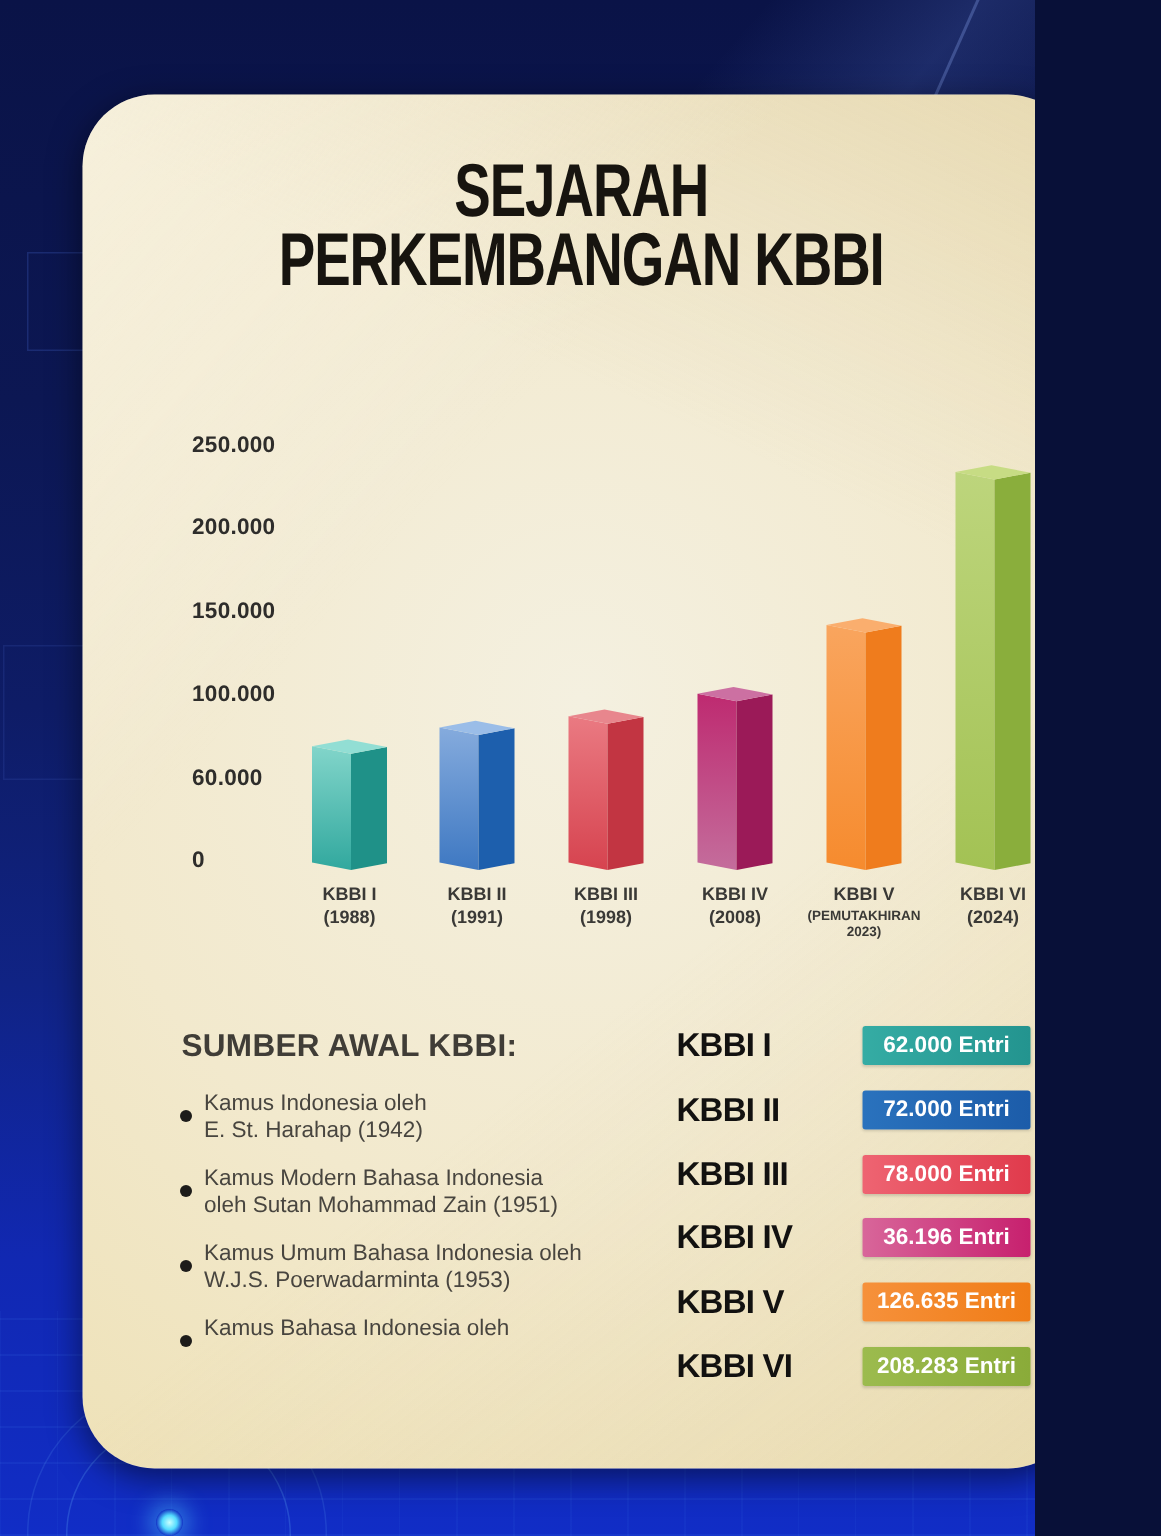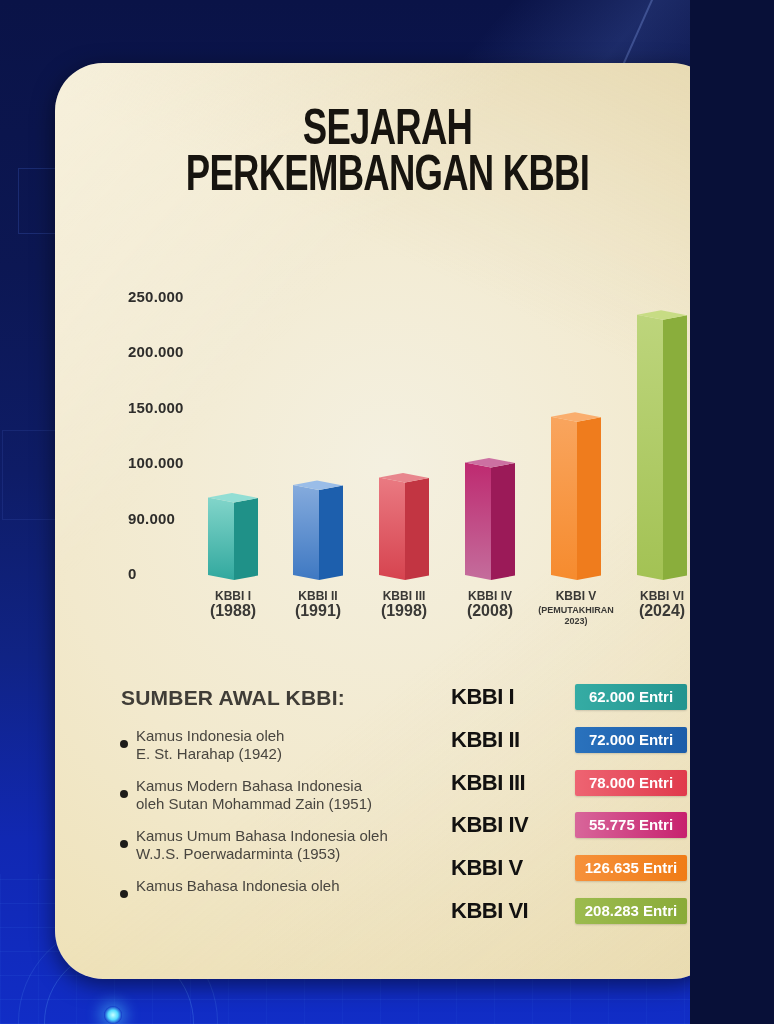--- a/index.html
+++ b/index.html
@@ -39,21 +39,21 @@
   
   .title{position:absolute;left:55px;top:104px;width:665px;text-align:center;color:#17140f;
     font-weight:bold;font-size:50px;line-height:46px;letter-spacing:-1px;
     transform:scaleX(.73);transform-origin:50% 0;}
   
   .tick{position:absolute;left:128px;width:80px;text-align:left;font-size:15px;line-height:18px;
     color:#2e2d2b;font-weight:bold;letter-spacing:.2px;}
   #bars-svg{position:absolute;left:0;top:0;width:774px;height:1024px;pointer-events:none;}
   .cat{position:absolute;top:589px;width:100px;text-align:center;color:#3a3936;}
   .cat-l1{font-size:12px;font-weight:bold;line-height:15px;}
-  .cat-l2{font-size:16px;font-weight:bold;line-height:14px;}
+  .cat-l2{font-size:12px;font-weight:bold;line-height:14px;}
   .cat-l2.small{font-size:9px;line-height:10.5px;padding-top:1px;}
   
   .src-heading{position:absolute;left:121px;top:686px;font-size:21px;font-weight:bold;
     color:#403d37;letter-spacing:.2px;}
   .src-item{position:absolute;left:136px;font-size:15px;line-height:17.5px;color:#48453f;white-space:nowrap;}
   .src-dot{position:absolute;left:120px;width:8px;height:8px;border-radius:50%;background:#1d1c1a;}
   
   .ed-label{position:absolute;left:451px;width:120px;height:26px;line-height:26px;
     font-size:22px;font-weight:bold;color:#121110;letter-spacing:-.5px;white-space:nowrap;}
   .ed-badge{position:absolute;left:575px;width:112px;height:26px;line-height:26px;border-radius:2px;
@@ -80,21 +80,21 @@
   <div class="title">
     <div>SEJARAH</div>
     <div>PERKEMBANGAN KBBI</div>
   </div>
 
   <div id="y-axis">
       <div class="tick" style="top: 288px;">250.000</div>
       <div class="tick" style="top: 343.4px;">200.000</div>
       <div class="tick" style="top: 398.8px;">150.000</div>
       <div class="tick" style="top: 454.2px;">100.000</div>
-      <div class="tick" style="top: 509.6px;">90.000</div>
+      <div class="tick" style="top: 509.6px;">60.000</div>
       <div class="tick" style="top: 565px;">0</div>
     </div>
   <svg id="bars-svg" viewBox="0 0 774 1024">
       <defs>
         <linearGradient id="bgrad0" x1="0" y1="0" x2="0" y2="1">
           <stop offset="0" stop-color="#82d5ca"></stop>
           <stop offset="1" stop-color="#31a89e"></stop>
         </linearGradient>
         <linearGradient id="bgrad1" x1="0" y1="0" x2="0" y2="1">
           <stop offset="0" stop-color="#85abdd"></stop>
@@ -201,19 +201,19 @@
   </div>
 
   <div id="editions">
       <div class="ed-label" style="top: 684px;">KBBI I</div>
       <div class="ed-badge" style="top: 684px; background: linear-gradient(90deg, rgb(53, 172, 164), rgb(35, 148, 143));">62.000 Entri</div>
       <div class="ed-label" style="top: 726.8px;">KBBI II</div>
       <div class="ed-badge" style="top: 726.8px; background: linear-gradient(90deg, rgb(42, 114, 189), rgb(28, 92, 169));">72.000 Entri</div>
       <div class="ed-label" style="top: 769.6px;">KBBI III</div>
       <div class="ed-badge" style="top: 769.6px; background: linear-gradient(90deg, rgb(238, 100, 114), rgb(224, 58, 76));">78.000 Entri</div>
       <div class="ed-label" style="top: 812.4px;">KBBI IV</div>
-      <div class="ed-badge" style="top: 812.4px; background: linear-gradient(90deg, rgb(216, 102, 154), rgb(199, 32, 110));">55.775 Entri</div>
+      <div class="ed-badge" style="top: 812.4px; background: linear-gradient(90deg, rgb(216, 102, 154), rgb(199, 32, 110));">36.196 Entri</div>
       <div class="ed-label" style="top: 855.2px;">KBBI V</div>
       <div class="ed-badge" style="top: 855.2px; background: linear-gradient(90deg, rgb(246, 145, 59), rgb(240, 124, 22));">126.635 Entri</div>
       <div class="ed-label" style="top: 898px;">KBBI VI</div>
       <div class="ed-badge" style="top: 898px; background: linear-gradient(90deg, rgb(156, 187, 78), rgb(138, 171, 57));">208.283 Entri</div>
     </div>
 </div>
 
 </body></html>

